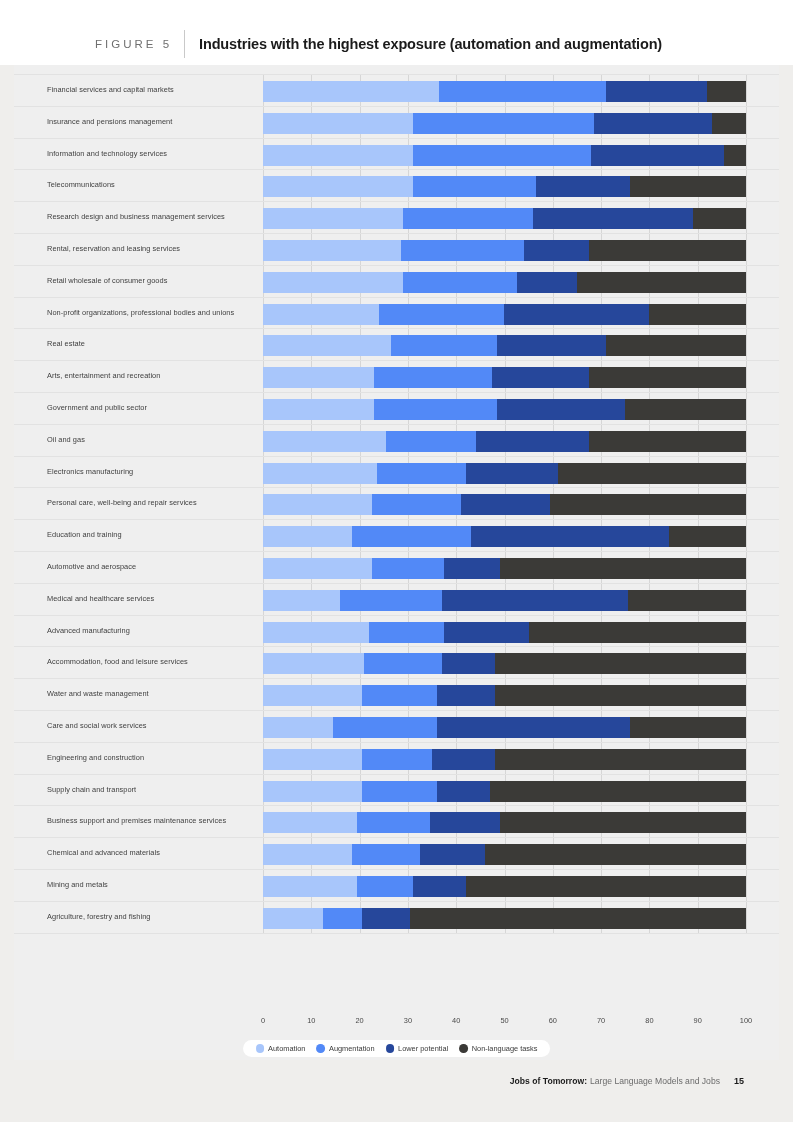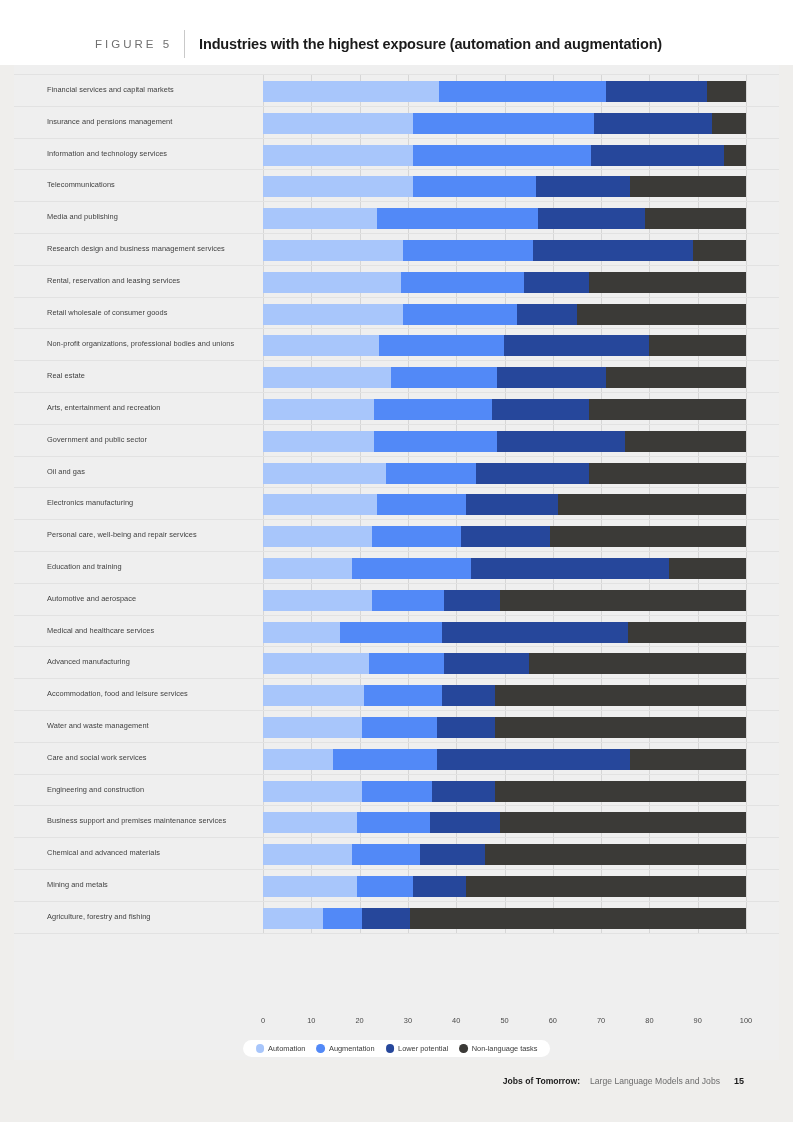--- a/index.html
+++ b/index.html
@@ -90,21 +90,21 @@
   .dot{width:8.5px;height:8.5px;border-radius:50%;display:inline-block;}
   .lg span.txt{font-size:7.4px;color:#3a3a3a;white-space:nowrap;}
 
   
   .footer{
     position:absolute;right:49px;top:1076px;
     font-size:8.6px;color:#6b6b6b;white-space:nowrap;
     display:flex;align-items:baseline;gap:0;
   }
   .footer b{color:#1b1b1b;font-weight:700;}
-  .footer .t{margin-left:10px;}
+  .footer .t{margin-left:3px;}
   .footer .pg{margin-left:14px;color:#1b1b1b;font-weight:700;font-size:9px;}
 </style>
 </head>
 <body>
 
 <div class="page">
 
   <div class="header">
     <div class="header-inner">
       <div class="fig-label">FIGURE 5</div>
@@ -198,42 +198,20 @@
             <i style="left: 483px;"></i>
           </div>
           <div class="bar">
             <div class="seg automation" style="width: 31%;"></div>
             <div class="seg augmentation" style="width: 25.5%;"></div>
             <div class="seg lower" style="width: 19.5%;"></div>
             <div class="seg nonlang" style="width: 24%;"></div>
           </div>
         </div>
         <div class="row">
-          <div class="row-label">Media and publishing</div>
-          <div class="grid">
-            <i style="left: 0px;"></i>
-            <i style="left: 48.3px;"></i>
-            <i style="left: 96.6px;"></i>
-            <i style="left: 144.9px;"></i>
-            <i style="left: 193.2px;"></i>
-            <i style="left: 241.5px;"></i>
-            <i style="left: 289.8px;"></i>
-            <i style="left: 338.1px;"></i>
-            <i style="left: 386.4px;"></i>
-            <i style="left: 434.7px;"></i>
-            <i style="left: 483px;"></i>
-          </div>
-          <div class="bar">
-            <div class="seg automation" style="width: 23.5%;"></div>
-            <div class="seg augmentation" style="width: 33.5%;"></div>
-            <div class="seg lower" style="width: 22%;"></div>
-            <div class="seg nonlang" style="width: 21%;"></div>
-          </div>
-        </div>
-        <div class="row">
           <div class="row-label">Research design and business management services</div>
           <div class="grid">
             <i style="left: 0px;"></i>
             <i style="left: 48.3px;"></i>
             <i style="left: 96.6px;"></i>
             <i style="left: 144.9px;"></i>
             <i style="left: 193.2px;"></i>
             <i style="left: 241.5px;"></i>
             <i style="left: 289.8px;"></i>
             <i style="left: 338.1px;"></i>
@@ -613,20 +591,42 @@
             <i style="left: 338.1px;"></i>
             <i style="left: 386.4px;"></i>
             <i style="left: 434.7px;"></i>
             <i style="left: 483px;"></i>
           </div>
           <div class="bar">
             <div class="seg automation" style="width: 20.5%;"></div>
             <div class="seg augmentation" style="width: 14.5%;"></div>
             <div class="seg lower" style="width: 13%;"></div>
             <div class="seg nonlang" style="width: 52%;"></div>
+          </div>
+        </div>
+        <div class="row">
+          <div class="row-label">Supply chain and transport</div>
+          <div class="grid">
+            <i style="left: 0px;"></i>
+            <i style="left: 48.3px;"></i>
+            <i style="left: 96.6px;"></i>
+            <i style="left: 144.9px;"></i>
+            <i style="left: 193.2px;"></i>
+            <i style="left: 241.5px;"></i>
+            <i style="left: 289.8px;"></i>
+            <i style="left: 338.1px;"></i>
+            <i style="left: 386.4px;"></i>
+            <i style="left: 434.7px;"></i>
+            <i style="left: 483px;"></i>
+          </div>
+          <div class="bar">
+            <div class="seg automation" style="width: 20.5%;"></div>
+            <div class="seg augmentation" style="width: 15.5%;"></div>
+            <div class="seg lower" style="width: 11%;"></div>
+            <div class="seg nonlang" style="width: 53%;"></div>
           </div>
         </div>
         <div class="row">
           <div class="row-label">Business support and premises maintenance services</div>
           <div class="grid">
             <i style="left: 0px;"></i>
             <i style="left: 48.3px;"></i>
             <i style="left: 96.6px;"></i>
             <i style="left: 144.9px;"></i>
             <i style="left: 193.2px;"></i>

